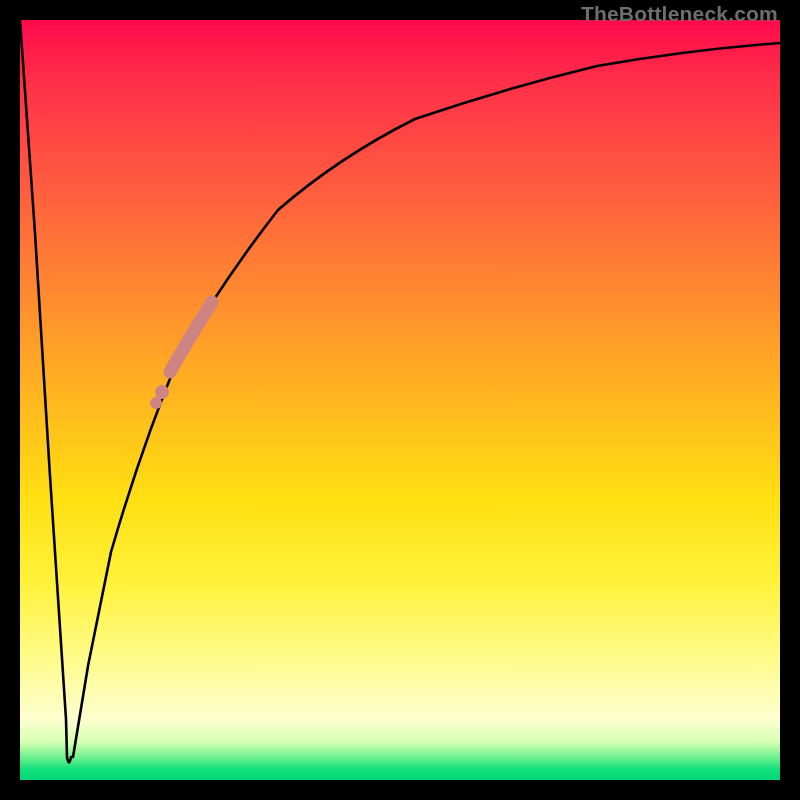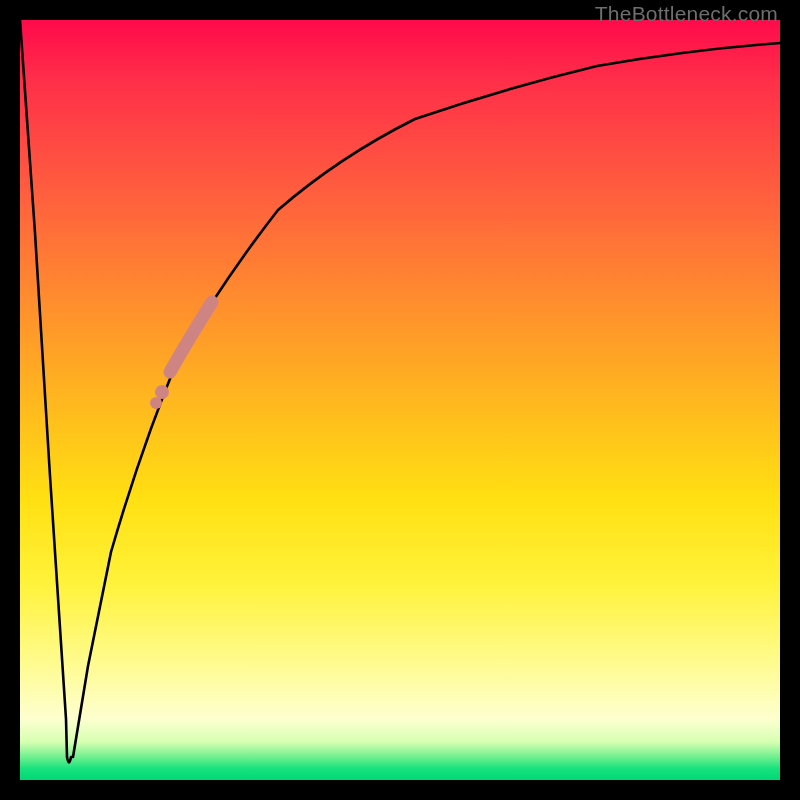--- a/index.html
+++ b/index.html
@@ -44,21 +44,21 @@
     );
   }
 
   
   .watermark {
     position: absolute;
     top: 2px;
     right: 22px;
     color: #6e6e6e;
     font-size: 21px;
-    font-weight: 400;
+    font-weight: 700;
     letter-spacing: 0.2px;
     user-select: none;
   }
 
   
   svg.curve-layer {
     position: absolute;
     left: 0;
     top: 0;
     width: 760px;

